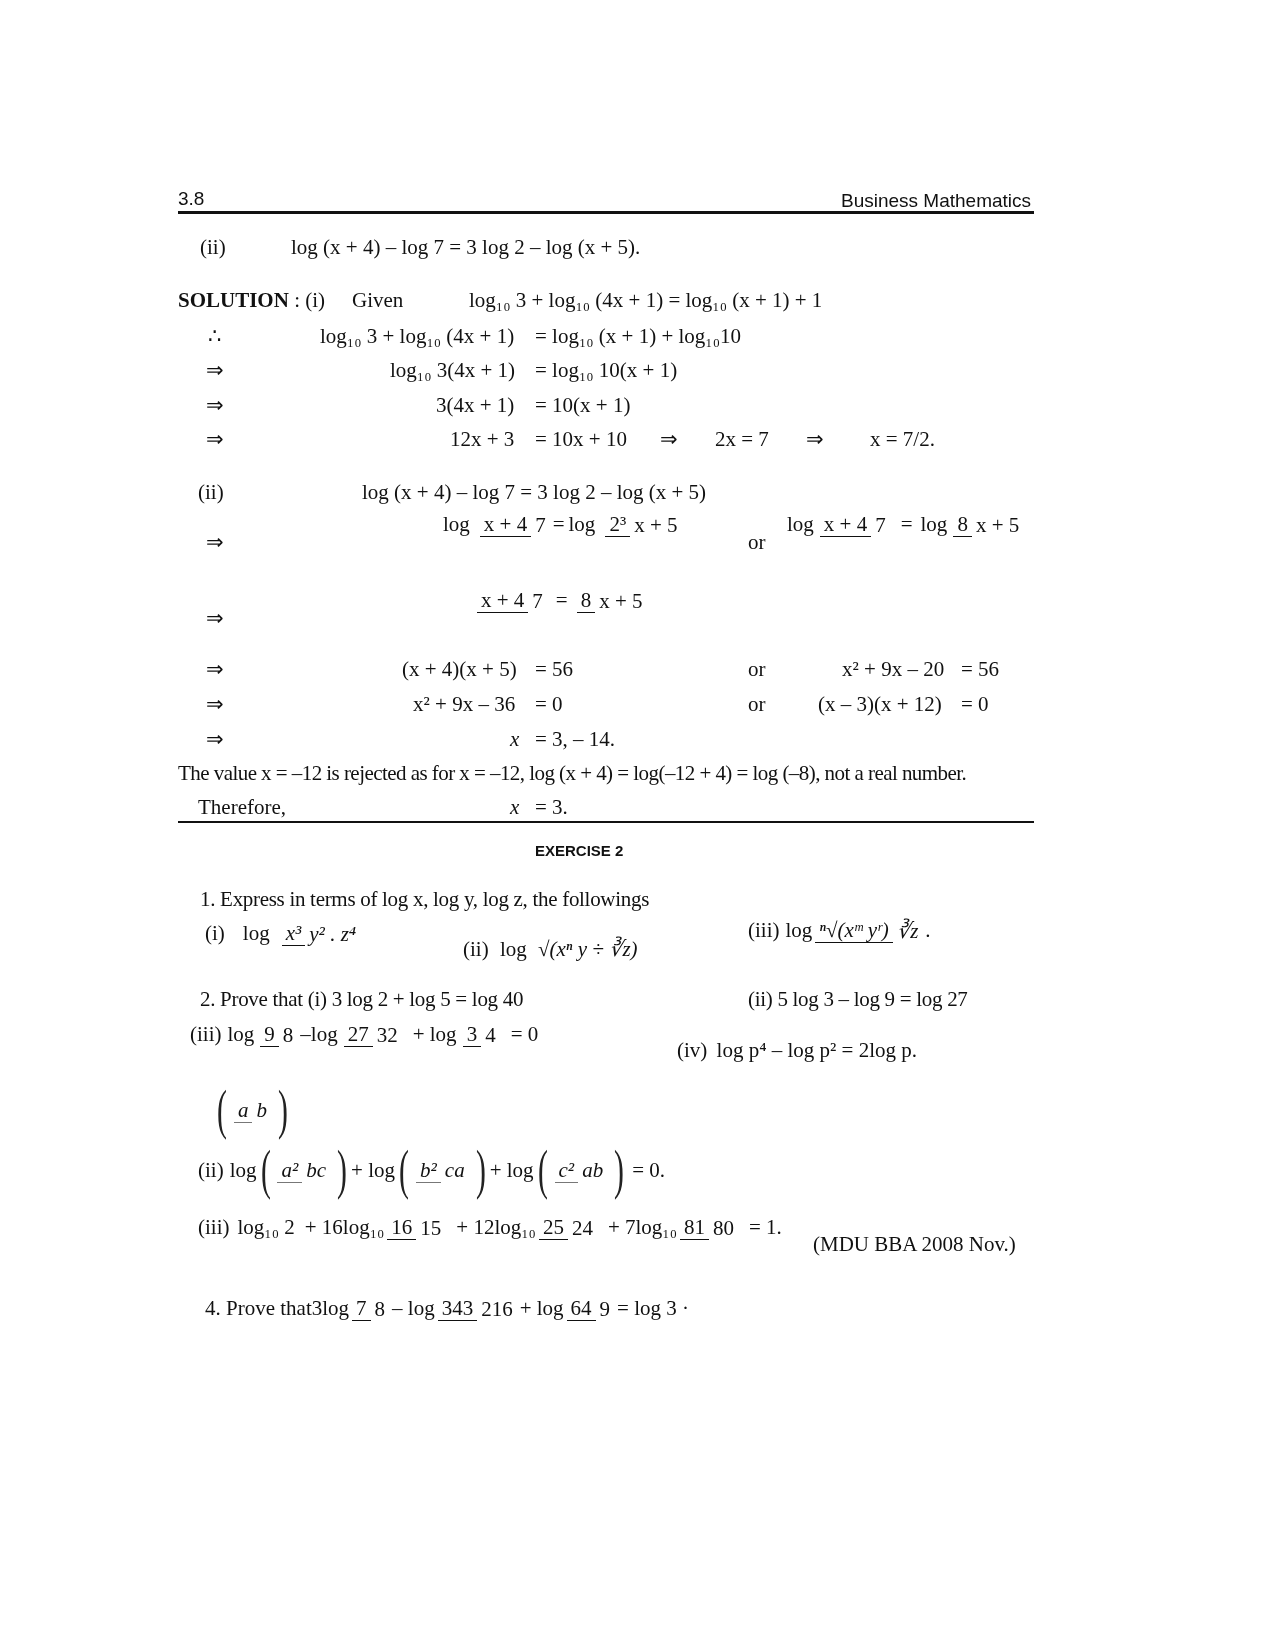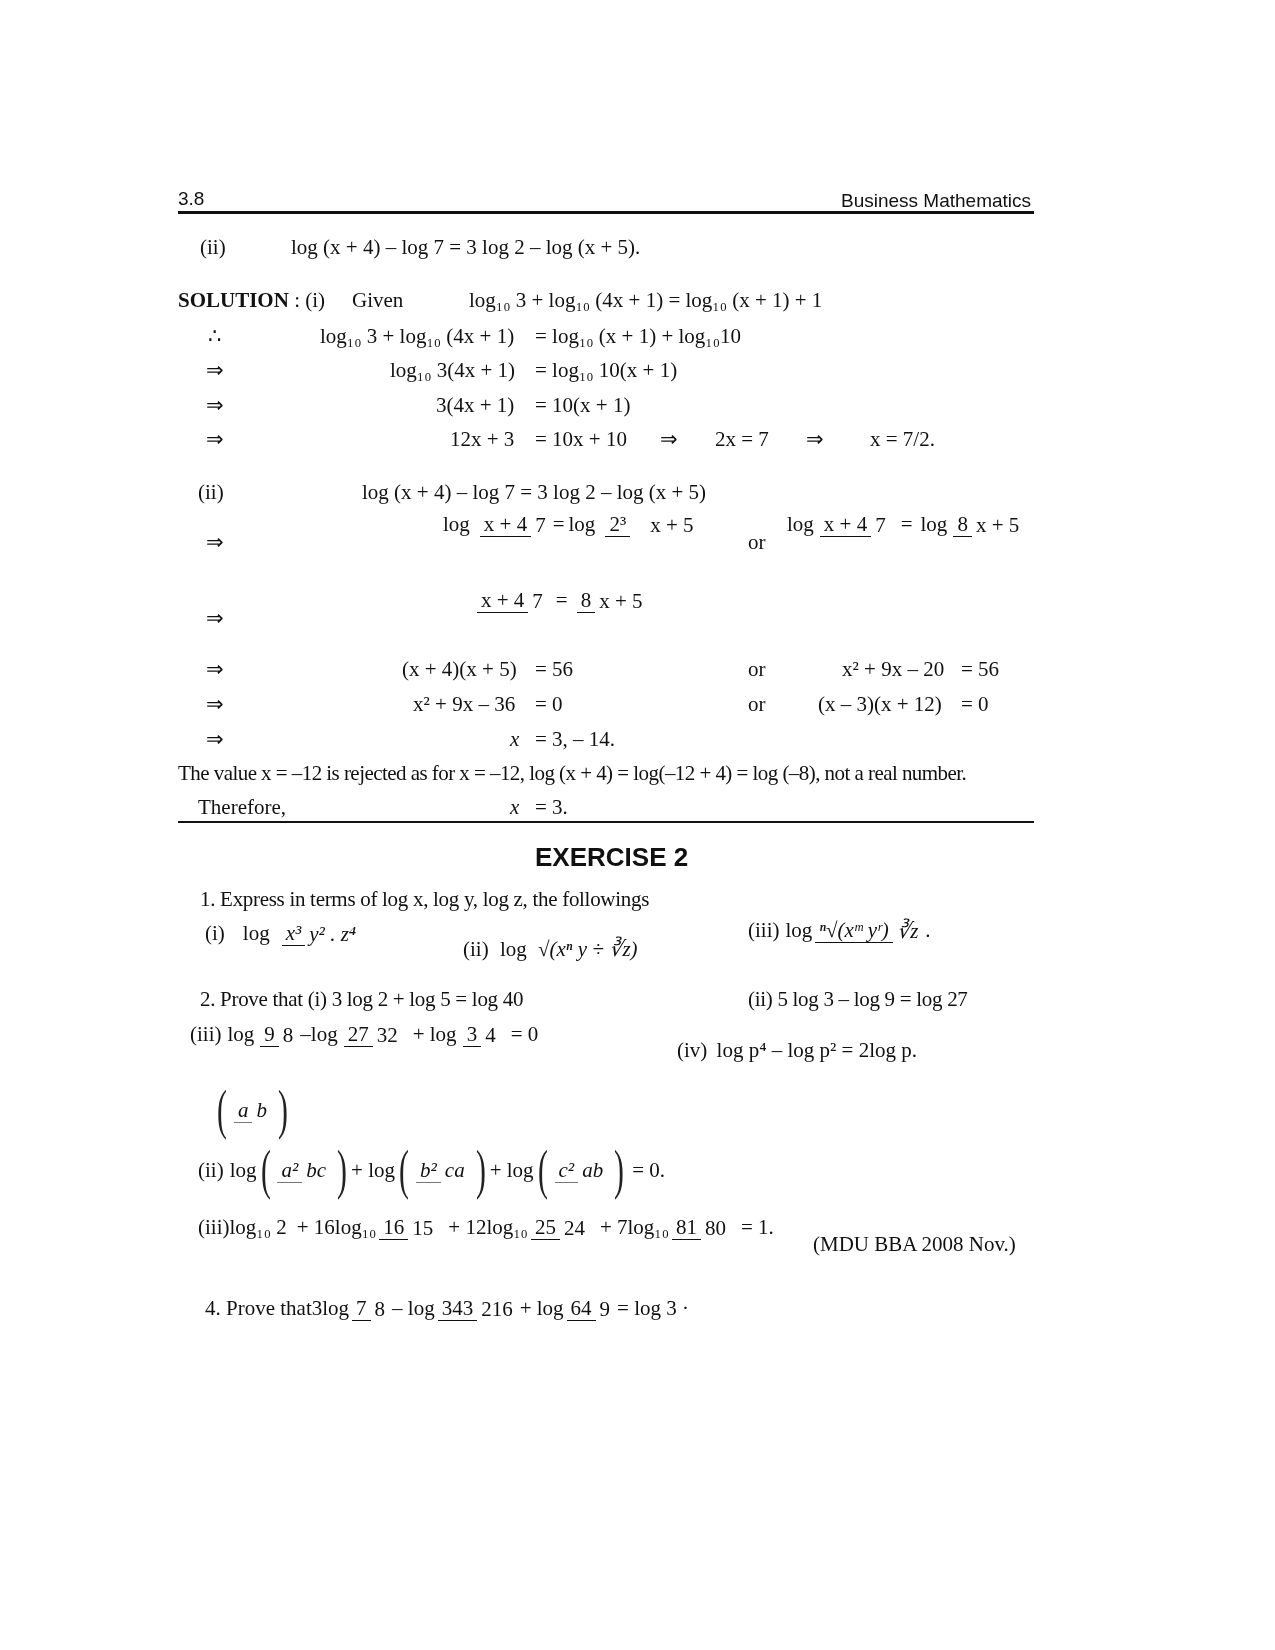--- a/index.html
+++ b/index.html
@@ -62,21 +62,21 @@
 
 <div class="abs ser" style="left:206px;top:530px;">⇒</div>
 <div class="abs ser" style="left:443px;top:512px;display:flex;align-items:center;">
   <span>log</span>
   <span class="frac" style="margin-left:10px;">
       <span class="num">x + 4</span>
       <span class="den">7</span>
     </span>
   <span>=</span>
   <span style="margin-left:4px;">log</span>
-  <span class="frac" style="margin-left:10px;gap:16px;">
+  <span class="frac" style="margin-left:10px;">
       <span class="num">2³</span>
       <span class="den">x + 5</span>
     </span>
 </div>
 <div class="abs ser" style="left:748px;top:530px;">or</div>
 <div class="abs ser" style="left:787px;top:512px;display:flex;align-items:center;">
   <span>log</span>
   <span class="frac" style="margin-left:6px;">
       <span class="num">x + 4</span>
       <span class="den">7</span>
@@ -120,21 +120,21 @@
 <div class="abs ser it" style="left:510px;top:727px;">x</div>
 <div class="abs ser" style="left:535px;top:727px;">= 3, – 14.</div>
 
 <div class="abs ser" style="left:178px;top:761px;letter-spacing:-0.55px;">The value x = –12 is rejected as for x = –12, log (x + 4) = log(–12 + 4) = log (–8), not a real number.</div>
 
 <div class="abs ser" style="left:178px;top:795px;margin-left:20px;">Therefore,</div>
 <div class="abs ser it" style="left:510px;top:795px;">x</div>
 <div class="abs ser" style="left:535px;top:795px;">= 3.</div>
 <div class="rule" style="top:821px;height:2px;"></div>
 
-<div class="abs sans bold" style="left:535px;top:842px;font-size:26px;">EXERCISE 2</div>
+<div class="abs sans bold" style="left:535px;top:842px;font-size:15px;">EXERCISE 2</div>
 
 <div class="abs ser" style="left:200px;top:887px;letter-spacing:-0.3px;">1. Express in terms of log x, log y, log z, the followings</div>
 
 <div class="abs ser" style="left:205px;top:921px;display:flex;align-items:center;">
   <span>(i)</span>
   <span style="margin-left:18px;">log</span>
   <span class="frac it" style="margin-left:12px;">
       <span class="num">x³</span>
       <span class="den">y² . z⁴</span>
     </span>
@@ -219,21 +219,21 @@
         <span class="num">c²</span>
         <span class="den">ab</span>
       </span>
       <span class="pr">)</span>
     </span>
   <span style="margin-left:4px;">= 0.</span>
 </div>
 
 <div class="abs ser" style="left:198px;top:1215px;display:flex;align-items:center;">
   <span>(iii)</span>
-  <span style="">log₁₀ 2</span>
+  <span style="margin-left:8px;">log₁₀ 2</span>
   <span style="margin-left:10px;">+ 16log₁₀</span>
   <span class="frac">
       <span class="num">16</span>
       <span class="den">15</span>
     </span>
   <span style="margin-left:8px;">+ 12log₁₀</span>
   <span class="frac">
       <span class="num">25</span>
       <span class="den">24</span>
     </span>

